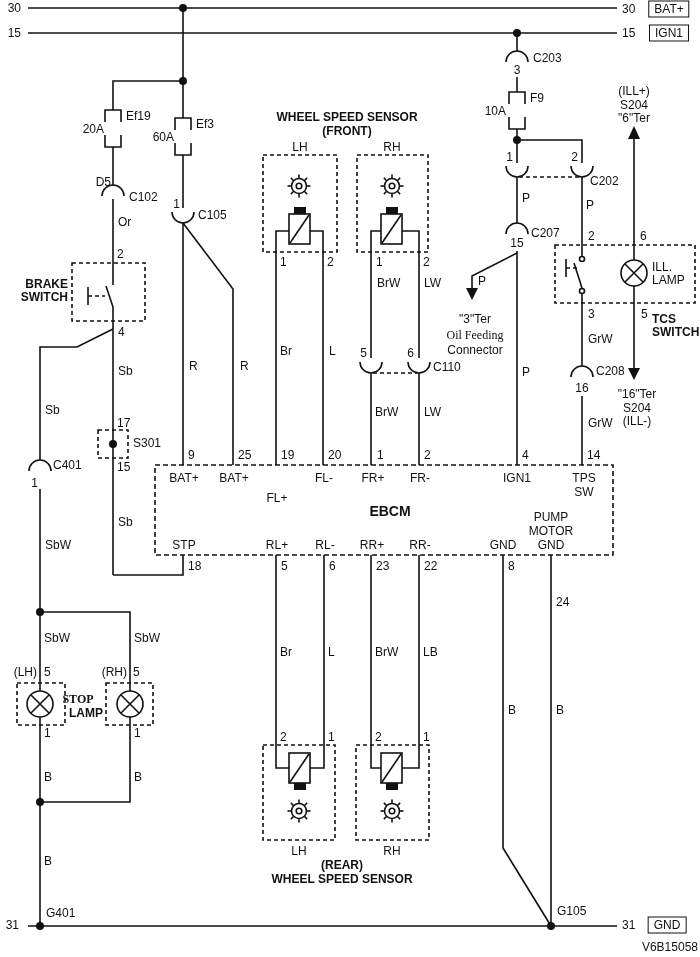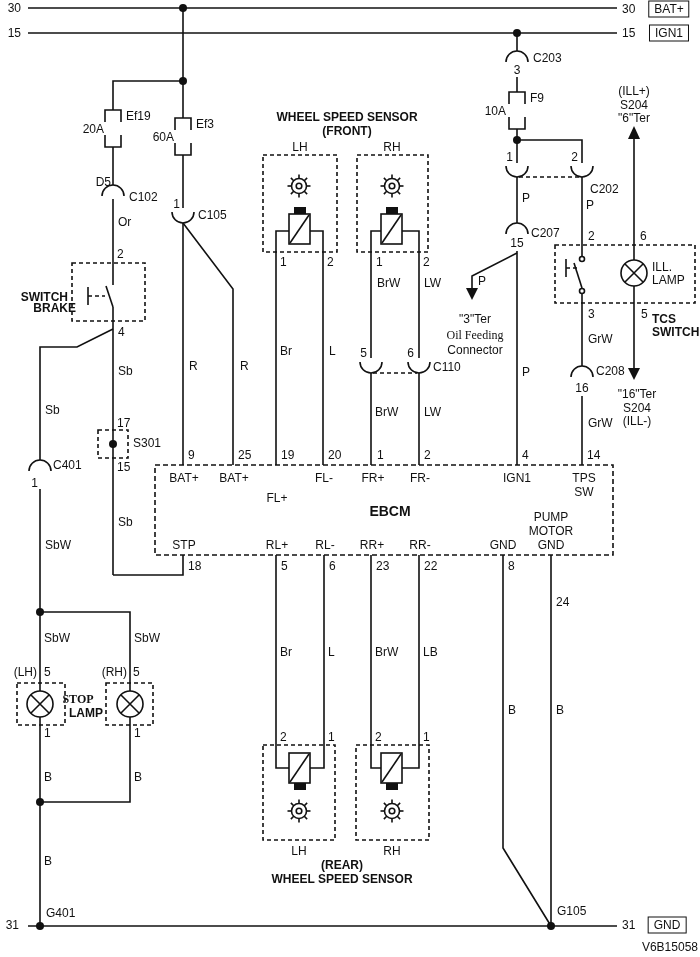--- a/index.html
+++ b/index.html
@@ -209,21 +209,21 @@
       <span class="lbl r" style="left: 174px; top: 137px;">60A</span>
       <span class="lbl l" style="left: 530px; top: 98px;">F9</span>
       <span class="lbl r" style="left: 506px; top: 111px;">10A</span>
       <span class="lbl r" style="left: 111px; top: 182px;">D5</span>
       <span class="lbl l" style="left: 129px; top: 197px;">C102</span>
       <span class="lbl l" style="left: 118px; top: 222px;">Or</span>
       <span class="lbl r" style="left: 180px; top: 204px;">1</span>
       <span class="lbl l" style="left: 198px; top: 215px;">C105</span>
       <span class="lbl l" style="left: 189px; top: 366px;">R</span>
       <span class="lbl l" style="left: 240px; top: 366px;">R</span>
-      <span class="lbl r b" style="left: 76px; top: 284px; margin-top: 24px;">BRAKE</span>
+      <span class="lbl r b" style="left: 68px; top: 284px;">BRAKE</span>
       <span class="lbl r b" style="left: 68px; top: 297px;">SWITCH</span>
       <span class="lbl l" style="left: 117px; top: 254px;">2</span>
       <span class="lbl l" style="left: 118px; top: 332px;">4</span>
       <span class="lbl l" style="left: 118px; top: 371px;">Sb</span>
       <span class="lbl l" style="left: 45px; top: 410px;">Sb</span>
       <span class="lbl l" style="left: 117px; top: 423px;">17</span>
       <span class="lbl l" style="left: 133px; top: 443px;">S301</span>
       <span class="lbl l" style="left: 117px; top: 467px;">15</span>
       <span class="lbl l" style="left: 118px; top: 522px;">Sb</span>
       <span class="lbl l" style="left: 53px; top: 465px;">C401</span>
@@ -257,21 +257,21 @@
       <span class="lbl l" style="left: 424px; top: 283px;">LW</span>
       <span class="lbl r" style="left: 367px; top: 353px;">5</span>
       <span class="lbl r" style="left: 414px; top: 353px;">6</span>
       <span class="lbl l" style="left: 433px; top: 367px;">C110</span>
       <span class="lbl l" style="left: 375px; top: 412px;">BrW</span>
       <span class="lbl l" style="left: 424px; top: 412px;">LW</span>
       <span class="lbl l" style="left: 533px; top: 58px; text-align: center;">C203</span>
       <span class="lbl c" style="left: 517px; top: 70px;">3</span>
       <span class="lbl r" style="left: 513px; top: 157px;">1</span>
       <span class="lbl r" style="left: 578px; top: 157px;">2</span>
-      <span class="lbl l" style="left: 590px; top: 181px; margin-top: 8px;">C202</span>
+      <span class="lbl l" style="left: 590px; top: 181px;">C202</span>
       <span class="lbl l" style="left: 522px; top: 198px;">P</span>
       <span class="lbl l" style="left: 586px; top: 205px;">P</span>
       <span class="lbl l" style="left: 531px; top: 221px; margin-top: 12px;">C207</span>
       <span class="lbl c" style="left: 517px; top: 243px;">15</span>
       <span class="lbl l" style="left: 478px; top: 281px;">P</span>
       <span class="lbl c" style="left: 475px; top: 319px;">"3"Ter</span>
       <span class="lbl c" style="left: 475px; top: 335px; font-family: Liberation Serif, serif;">Oil Feeding</span>
       <span class="lbl c" style="left: 475px; top: 350px;">Connector</span>
       <span class="lbl l" style="left: 522px; top: 372px;">P</span>
       <span class="lbl c" style="left: 634px; top: 91px;">(ILL+)</span>

